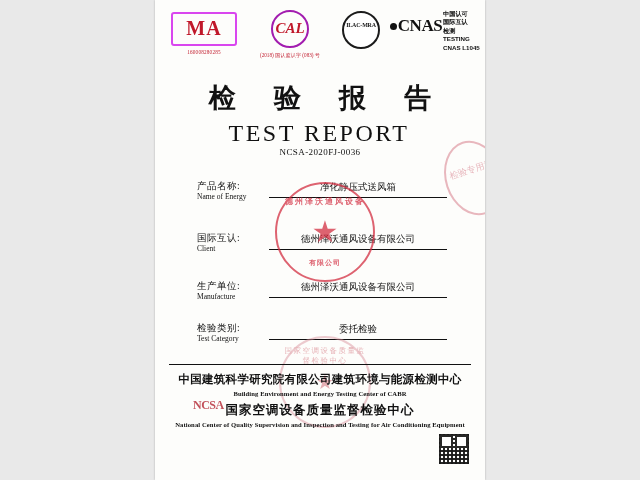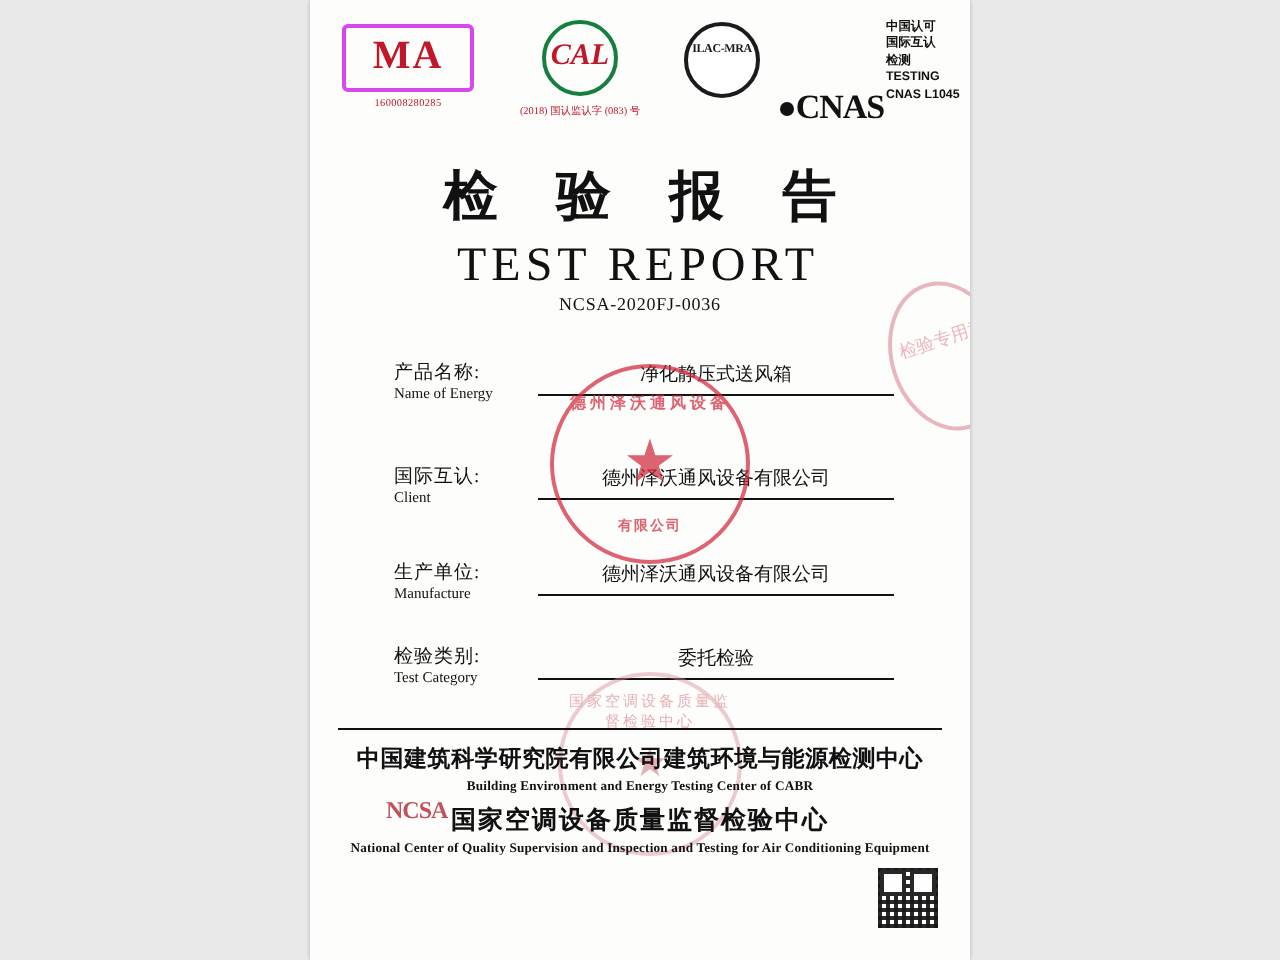--- a/index.html
+++ b/index.html
@@ -58,21 +58,21 @@
     font-size: 5.2px;
     color: #c0182a;
     letter-spacing: 0.2px;
   }
 
   
   .mark-cal { left: 92px; top: 0px; width: 86px; }
   .cal-circle {
     width: 34px; height: 34px;
     margin: 0 auto;
-    border: 2px solid #15803d;
+    border: 2px solid #a21caf;
     border-radius: 50%;
     color: #c0182a;
     font-weight: bold;
     font-size: 15px;
     line-height: 32px;
     font-style: italic;
   }
   .cal-code {
     margin-top: 4px;
     font-size: 5.2px;
@@ -93,21 +93,21 @@
     position: absolute;
     left: 0; right: 0;
     top: 9px;
     font-size: 6px;
     font-weight: bold;
     color: #1b1b1b;
     letter-spacing: -0.2px;
   }
 
   
-  .mark-cnas { left: 226px; top: 6px; width: 70px; margin-top: 28px; }
+  .mark-cnas { left: 226px; top: 6px; width: 70px; }
   .cnas-text {
     font-size: 17px;
     font-weight: bold;
     color: #111;
     letter-spacing: -0.5px;
   }
   .cnas-dot {
     display: inline-block;
     width: 7px; height: 7px;
     border-radius: 50%;
@@ -125,21 +125,21 @@
     line-height: 8.4px;
     color: #111;
     font-weight: bold;
   }
 
   
   .title-cn {
     position: absolute;
     top: 80px; left: 0; width: 330px;
     text-align: center;
-    font-family: Liberation Sans, sans-serif;
+    font-family: Liberation Mono, monospace;
     font-size: 27px;
     font-weight: bold;
     letter-spacing: 11px;
     text-indent: 11px;
     color: #111;
   }
   .title-en {
     position: absolute;
     top: 120px; left: 0; width: 328px;
     text-align: center;

